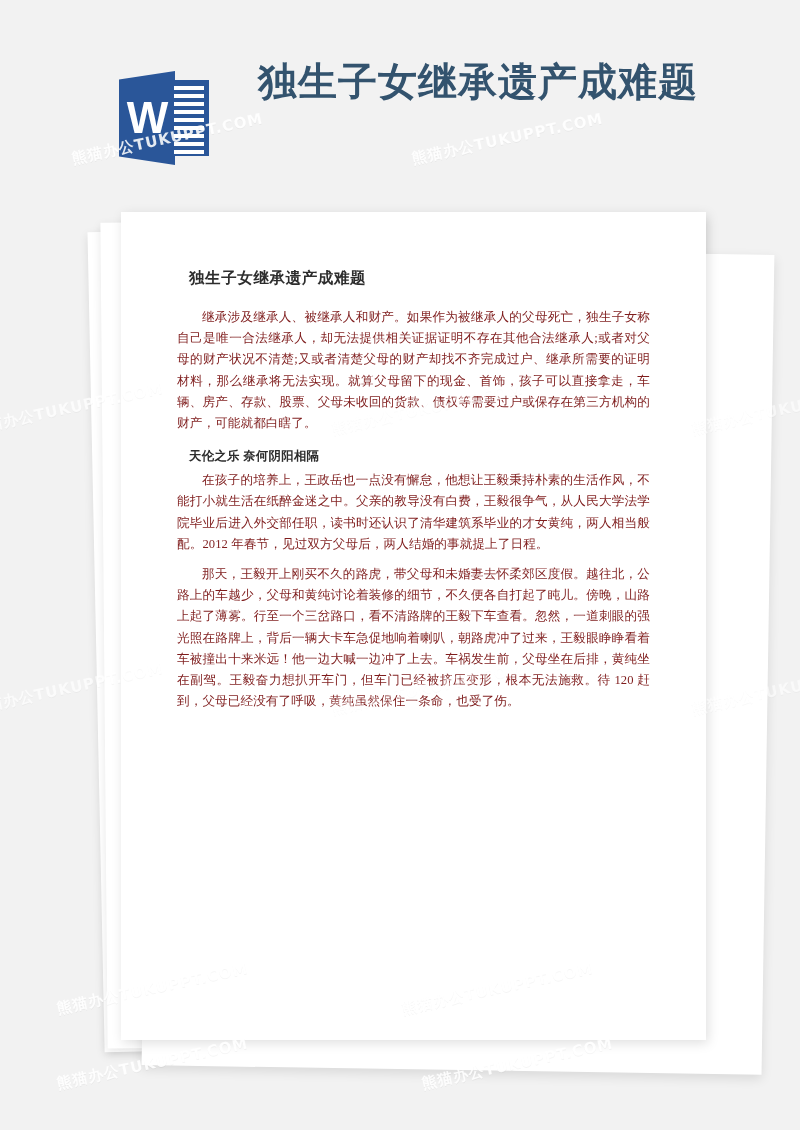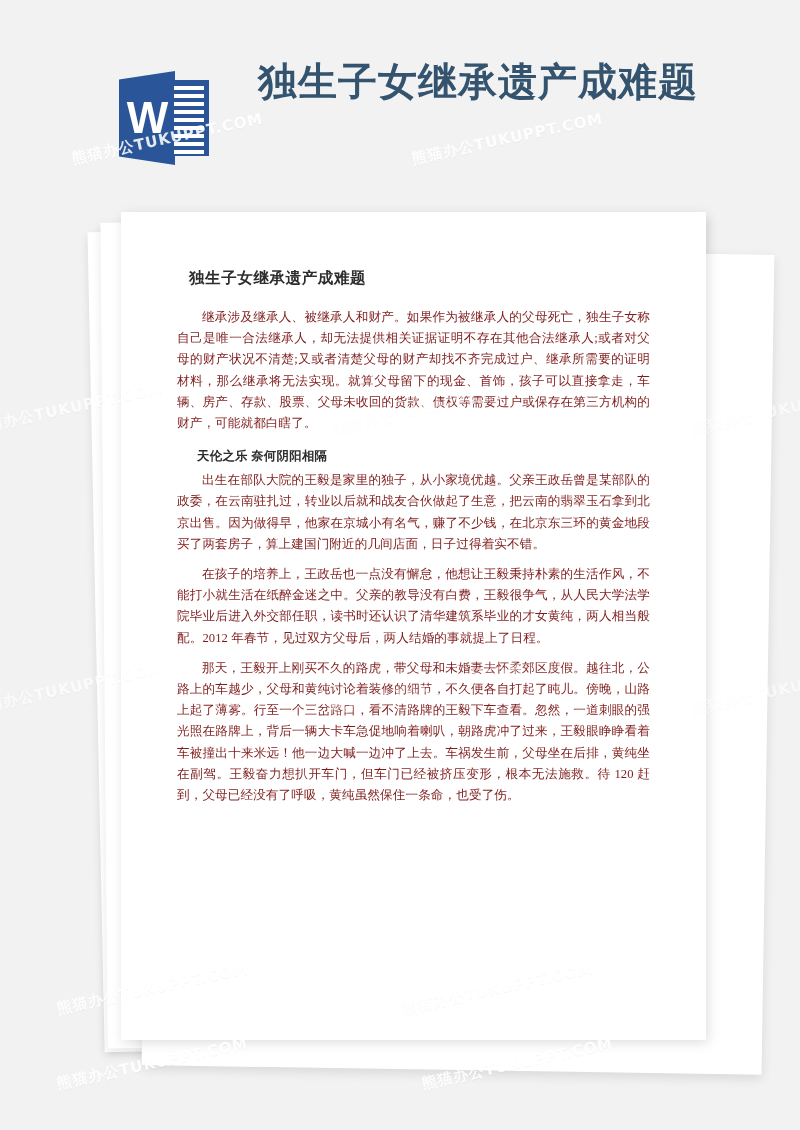--- a/index.html
+++ b/index.html
@@ -158,21 +158,21 @@
     font-size: 15.5px;
     font-weight: bold;
     color: #2d2d2d;
     margin: 0 0 18px 12px;
     letter-spacing: .6px;
   }
   .sub-heading {
     font-size: 12.4px;
     font-weight: bold;
     color: #2d2d2d;
-    margin: 14px 0 5px 20px;
+    margin: 14px 0 5px 12px;
     letter-spacing: .3px;
   }
   .para {
     font-size: 12.6px;
     line-height: 21.2px;
     text-indent: 25px;
     text-align: justify;
     margin: 0 0 9px 0;
     color: #7f1d1d;
     letter-spacing: .1px;
@@ -197,21 +197,20 @@
   <div class="sheet" id="sheet-back-2"></div>
   <div class="sheet" id="sheet-back-1"></div>
   <div class="sheet" id="sheet-under"></div>
 
   <div class="sheet" id="sheet-main">
     <div id="doc-content">
       <div id="doc-heading">独生子女继承遗产成难题</div>
       <div id="doc-body">
           <div class="para">继承涉及继承人、被继承人和财产。如果作为被继承人的父母死亡，独生子女称自己是唯一合法继承人，却无法提供相关证据证明不存在其他合法继承人;或者对父母的财产状况不清楚;又或者清楚父母的财产却找不齐完成过户、继承所需要的证明材料，那么继承将无法实现。就算父母留下的现金、首饰，孩子可以直接拿走，车辆、房产、存款、股票、父母未收回的货款、债权等需要过户或保存在第三方机构的财产，可能就都白瞎了。</div>
           <div class="sub-heading">天伦之乐 奈何阴阳相隔</div>
-          <div class="para">出生在部队大院的王毅是家里的独子，从小家境优越。父亲王政岳曾是某部队的政委，在云南驻扎过，转业以后就和战友合伙做起了生意，把云南的翡翠玉石拿到北京出售。因为做得早，他家在京城小有名气，赚了不少钱，在北京东三环的黄金地段买了两套房子，算上建国门附近的几间店面，日子过得着实不错。</div>
           <div class="para">在孩子的培养上，王政岳也一点没有懈怠，他想让王毅秉持朴素的生活作风，不能打小就生活在纸醉金迷之中。父亲的教导没有白费，王毅很争气，从人民大学法学院毕业后进入外交部任职，读书时还认识了清华建筑系毕业的才女黄纯，两人相当般配。2012 年春节，见过双方父母后，两人结婚的事就提上了日程。</div>
           <div class="para">那天，王毅开上刚买不久的路虎，带父母和未婚妻去怀柔郊区度假。越往北，公路上的车越少，父母和黄纯讨论着装修的细节，不久便各自打起了盹儿。傍晚，山路上起了薄雾。行至一个三岔路口，看不清路牌的王毅下车查看。忽然，一道刺眼的强光照在路牌上，背后一辆大卡车急促地响着喇叭，朝路虎冲了过来，王毅眼睁睁看着车被撞出十来米远！他一边大喊一边冲了上去。车祸发生前，父母坐在后排，黄纯坐在副驾。王毅奋力想扒开车门，但车门已经被挤压变形，根本无法施救。待 120 赶到，父母已经没有了呼吸，黄纯虽然保住一条命，也受了伤。</div>
         </div>
     </div>
     <div id="doc-fade"></div>
   </div>
 </div>
 
 <div id="header">
   <div id="word-icon">

